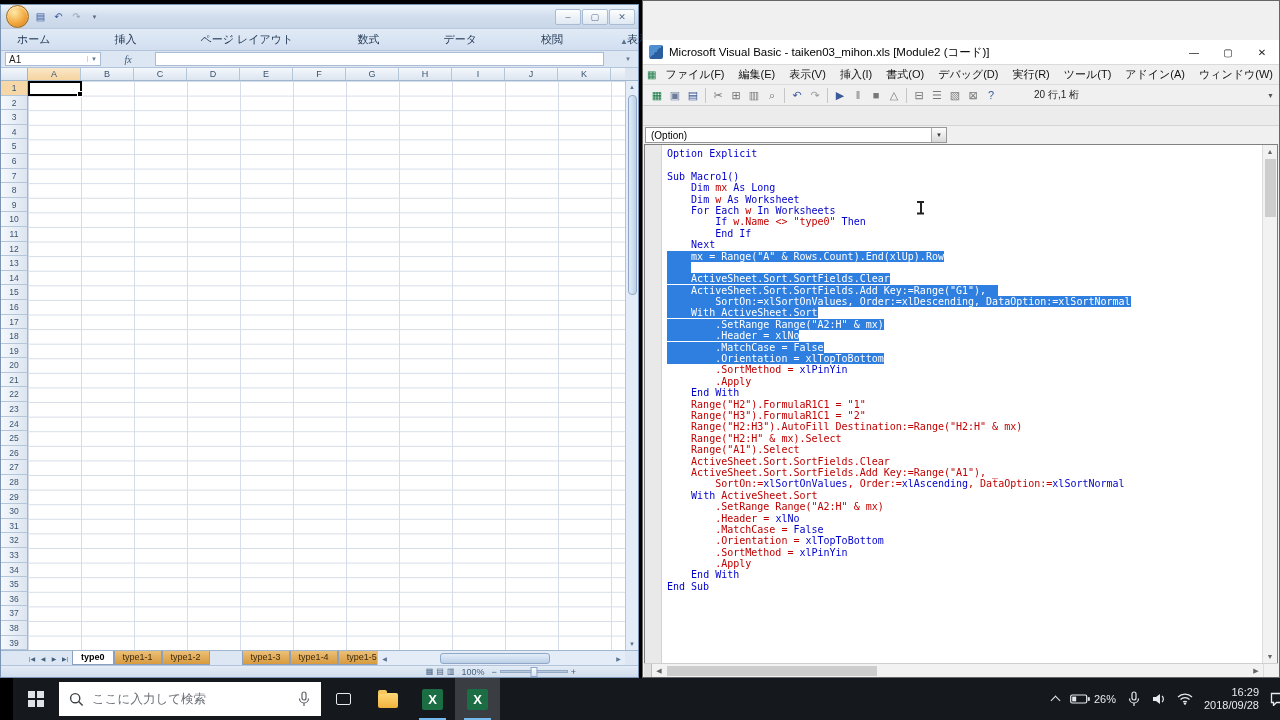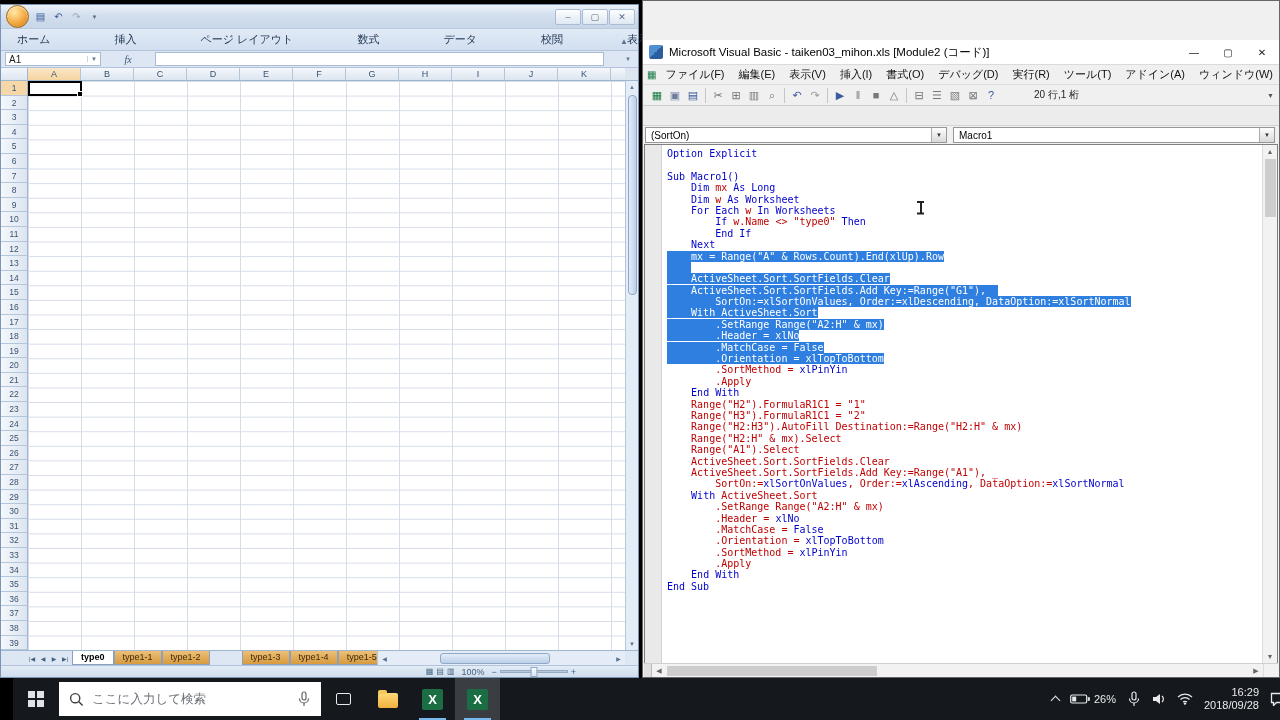--- a/index.html
+++ b/index.html
@@ -337,25 +337,21 @@
         </div>
       <span class="vb-pos">20 行,1 桁</span>
       <span class="vb-ovf">▼</span>
     </div>
 
     <div class="vb-band"></div>
 
     <div class="vb-code">
       <div class="vb-dd-row">
         <div class="dd obj">
-          <span>(SortOn)</span>
-          <span class="ddb">▼</span>
-        </div>
-        <div class="dd proc">
-          <span>Macro1</span>
+          <span>(Option)</span>
           <span class="ddb">▼</span>
         </div>
       </div>
       <div class="vb-codearea">
         <div class="vb-margin"></div>
         <pre id="code" class="vb-pre"><div class="code-line"><span class="seg-k">Option Explicit</span></div><div class="code-line">&nbsp;</div><div class="code-line"><span class="seg-k">Sub Macro1()</span></div><div class="code-line"><span class="seg-n">    </span><span class="seg-k">Dim</span><span class="seg-n"> mx </span><span class="seg-k">As Long</span></div><div class="code-line"><span class="seg-n">    </span><span class="seg-k">Dim</span><span class="seg-n"> w </span><span class="seg-k">As Worksheet</span></div><div class="code-line"><span class="seg-n">    </span><span class="seg-k">For Each</span><span class="seg-n"> w </span><span class="seg-k">In Worksheets</span></div><div class="code-line"><span class="seg-n">        </span><span class="seg-k">If</span><span class="seg-n"> w.Name &lt;&gt; "type0" </span><span class="seg-k">Then</span></div><div class="code-line"><span class="seg-n">        </span><span class="seg-k">End If</span></div><div class="code-line"><span class="seg-n">    </span><span class="seg-k">Next</span></div><div class="code-line hl"><span class="seg-n">    mx = Range("A" &amp; Rows.Count).End(xlUp).Row</span></div><div class="code-line hl"><span class="seg-n">    </span></div><div class="code-line hl"><span class="seg-n">    ActiveSheet.Sort.SortFields.Clear</span></div><div class="code-line hl"><span class="seg-n">    ActiveSheet.Sort.SortFields.Add Key:=Range("G1"), _</span></div><div class="code-line hl"><span class="seg-n">        SortOn:=xlSortOnValues, Order:=xlDescending, DataOption:=xlSortNormal</span></div><div class="code-line hl"><span class="seg-n">    With ActiveSheet.Sort</span></div><div class="code-line hl"><span class="seg-n">        .SetRange Range("A2:H" &amp; mx)</span></div><div class="code-line hl"><span class="seg-n">        .Header = xlNo</span></div><div class="code-line hl"><span class="seg-n">        .MatchCase = False</span></div><div class="code-line hl"><span class="seg-n">        .Orientation = xlTopToBottom</span></div><div class="code-line"><span class="seg-n">        .SortMethod = </span><span class="seg-k">xlPinYin</span></div><div class="code-line"><span class="seg-n">        .Apply</span></div><div class="code-line"><span class="seg-n">    </span><span class="seg-k">End With</span></div><div class="code-line"><span class="seg-n">    Range("H2").FormulaR1C1 = "1"</span></div><div class="code-line"><span class="seg-n">    Range("H3").FormulaR1C1 = "2"</span></div><div class="code-line"><span class="seg-n">    Range("H2:H3").AutoFill Destination:=Range("H2:H" &amp; mx)</span></div><div class="code-line"><span class="seg-n">    Range("H2:H" &amp; mx).Select</span></div><div class="code-line"><span class="seg-n">    Range("A1").Select</span></div><div class="code-line"><span class="seg-n">    ActiveSheet.Sort.SortFields.Clear</span></div><div class="code-line"><span class="seg-n">    ActiveSheet.Sort.SortFields.Add Key:=Range("A1"), _</span></div><div class="code-line"><span class="seg-n">        SortOn:=</span><span class="seg-k">xlSortOnValues</span><span class="seg-n">, Order:=</span><span class="seg-k">xlAscending</span><span class="seg-n">, DataOption:=</span><span class="seg-k">xlSortNormal</span></div><div class="code-line"><span class="seg-n">    </span><span class="seg-k">With</span><span class="seg-n"> ActiveSheet.Sort</span></div><div class="code-line"><span class="seg-n">        .SetRange Range("A2:H" &amp; mx)</span></div><div class="code-line"><span class="seg-n">        .Header = </span><span class="seg-k">xlNo</span></div><div class="code-line"><span class="seg-n">        .MatchCase = </span><span class="seg-k">False</span></div><div class="code-line"><span class="seg-n">        .Orientation = </span><span class="seg-k">xlTopToBottom</span></div><div class="code-line"><span class="seg-n">        .SortMethod = </span><span class="seg-k">xlPinYin</span></div><div class="code-line"><span class="seg-n">        .Apply</span></div><div class="code-line"><span class="seg-n">    </span><span class="seg-k">End With</span></div><div class="code-line"><span class="seg-k">End Sub</span></div></pre>
         <div class="vb-vscroll">
           <span class="vv-arrow">▲</span>
           <span class="vv-thumb"></span>
           <span class="vv-arrow vv-bottom">▼</span>

